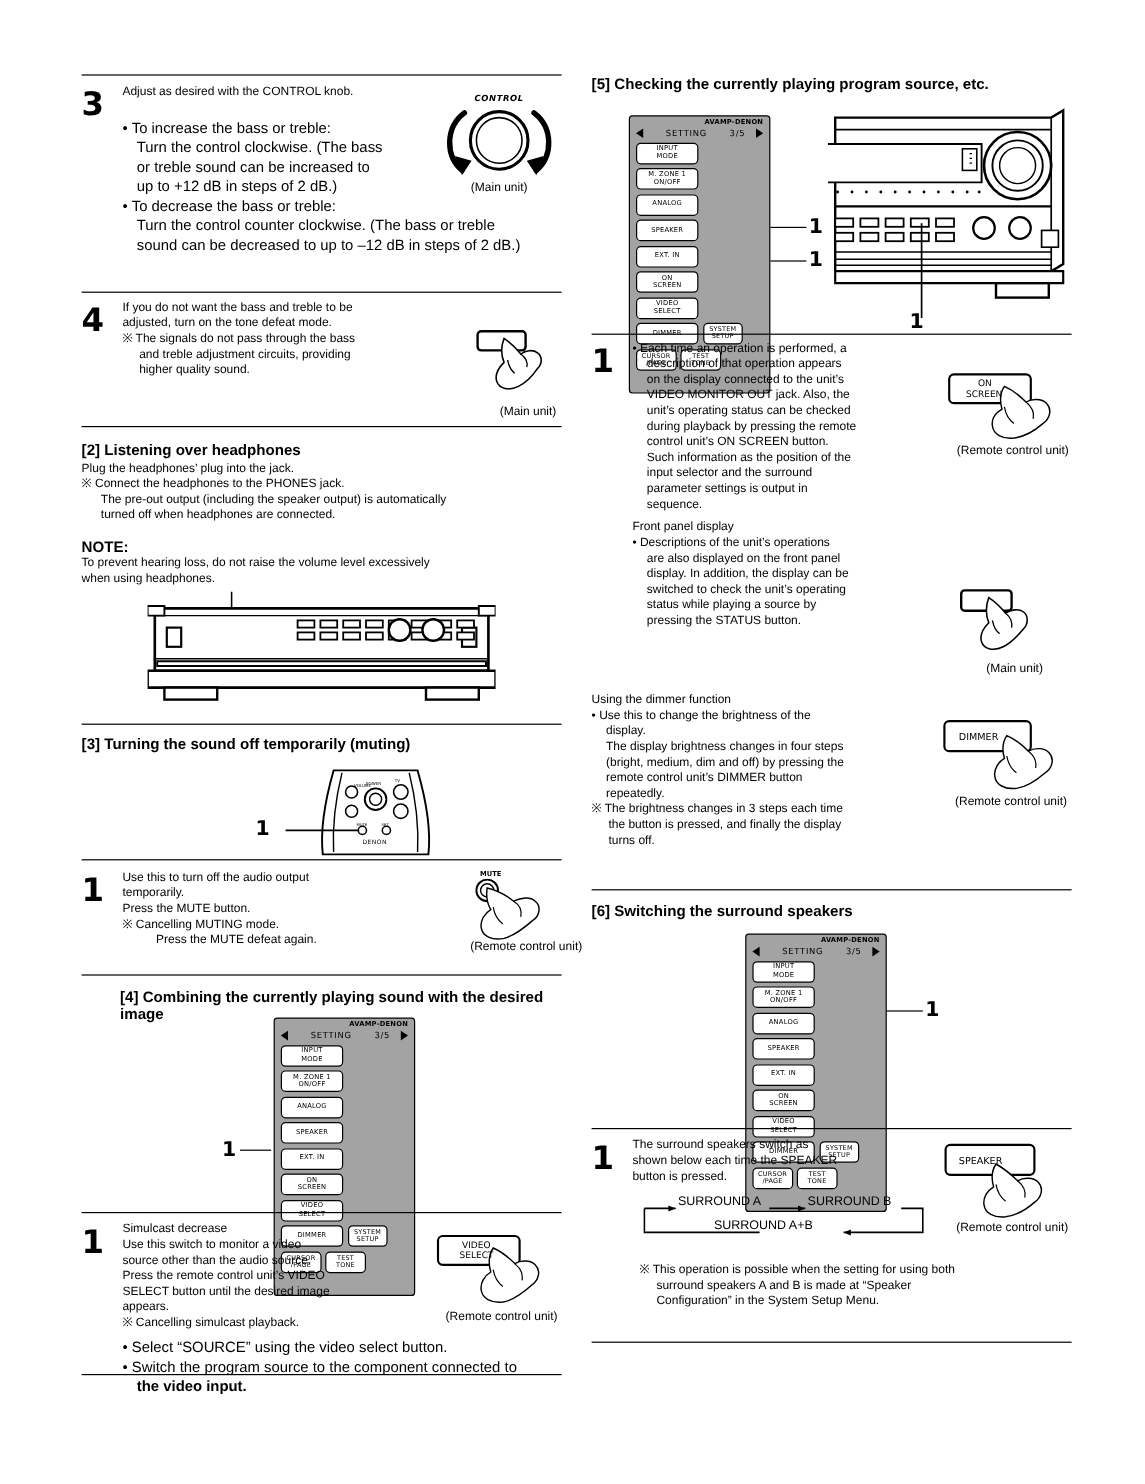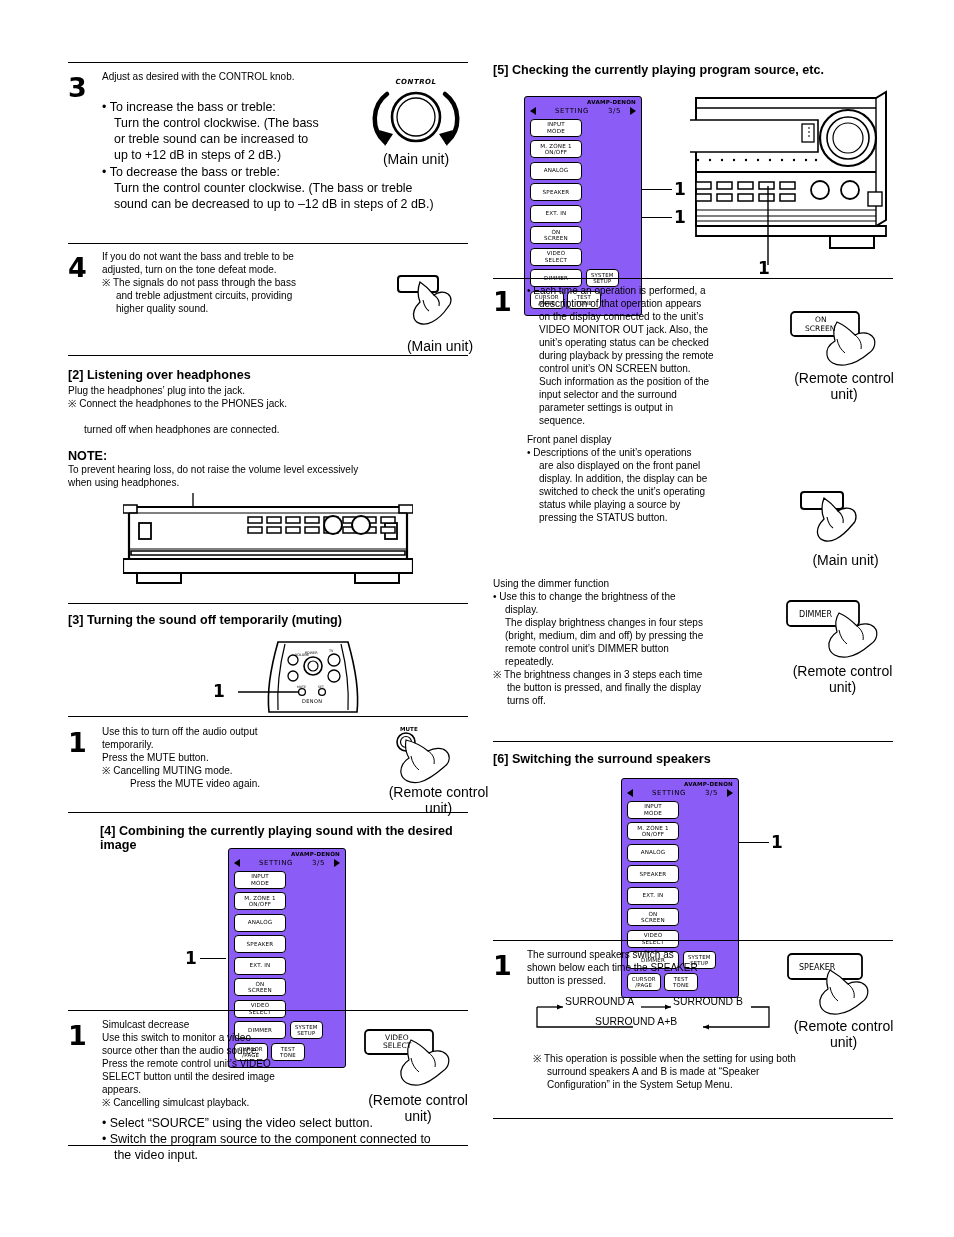--- a/index.html
+++ b/index.html
@@ -41,31 +41,31 @@
   }
   .bl { padding-left: 12px; text-indent: -12px; font-size:12.4px; line-height:1.30; }
 
   .sec-head {
     font-size: 12.6px;
     font-weight: bold;
     margin: 0;
   }
   .note-head { font-size: 12.6px; font-weight: bold; margin: 0; }
 
-  .caption { font-size: 14px; text-align: center; margin-top: 3px; color:#000; }
+  .caption { font-size: 10px; text-align: center; margin-top: 3px; color:#000; }
 
   
   .fig { position: absolute; }
 
   
   .remote {
     border: 1.6px solid #000;
     border-radius: 3px;
-    background: #8b5cf6;
-    padding: 3px 5px 6px 5px;
+    background: #a3a3a3;
+    padding: 3px 5px 18px 5px;
     width: 118px;
   }
   .remote-brand {
     font-size: 5.6px; font-weight: bold; text-align: right;
     letter-spacing: .2px; line-height: 1; margin-bottom: 1px;
     font-family: "DejaVu Sans", sans-serif;
   }
   .remote-title {
     display:flex; align-items:center; justify-content:space-between;
     font-size: 7px; letter-spacing: .6px; margin-bottom: 4px;
@@ -164,21 +164,21 @@
     </div>
 
     <hr class="rule" style="position:absolute; top:355px;">
 
     <div style="position:absolute; top:368px; width:400px;">
       <div class="sec-head">[2]  Listening over headphones</div>
       <div class="ptext" style="margin-top:2px;">Plug the headphones’ plug into the jack.</div>
       <div class="ptext" style="padding-left:16px;">
         <span style="margin-left:-16px;">※</span>
         <span>Connect the headphones to the PHONES jack.</span><br>
-        <br>
+        <span>The pre-out output (including the speaker output) is automatically</span><br>
         <span>turned off when headphones are connected.</span>
       </div>
       <div class="note-head" style="margin-top:13px;">NOTE:</div>
       <div class="ptext">
         <span>To  prevent  hearing  loss,  do  not  raise  the  volume  level  excessively</span><br>
         <span>when using headphones.</span>
       </div>
     </div>
 
     <div class="fig" style="left:55px; top:493px; width:290px;">
@@ -264,21 +264,21 @@
       <div class="step-num">1</div>
       <div class="step-body" style="width:275px;">
         <div class="ptext">
           <span>Use  this  to  turn  off  the  audio  output</span><br>
           <span>temporarily.</span><br>
           <span>Press the MUTE button.</span>
         </div>
         <div class="ptext" style="padding-left:14px;">
           <span style="margin-left:-14px;">※</span>
           <span>Cancelling MUTING mode.</span><br>
-          <span style="padding-left:14px; display:inline-block;">Press the MUTE video again.</span>
+          <span style="padding-left:14px; display:inline-block;">Press the MUTE defeat again.</span>
         </div>
       </div>
     </div>
 
     <div class="fig" style="left:318px; top:726px; width:105px;">
       <div style="font-size:5.6px; font-weight:bold; text-align:left; padding-left:14px; font-family:'DejaVu Sans',sans-serif;">MUTE</div>
       <svg class="svgfig" width="105" height="58" viewBox="0 0 105 58">
         <circle cx="20" cy="10" r="9" fill="#fff" stroke="#000" stroke-width="1.6"></circle>
         <circle cx="20" cy="10" r="5.5" fill="#fff" stroke="#000" stroke-width="1.2"></circle>
         <path d="M20 8 C28 10 36 14 42 19 C48 16 56 15 60 19 C65 23 64 31 58 35 C50 42 42 48 34 50 C24 52 16 48 15 41 C14 35 18 29 23 26 C20 21 19 14 20 8 Z" fill="#fff" stroke="#000" stroke-width="1.2"></path>
@@ -359,21 +359,21 @@
         <div class="ptext" style="padding-left:14px;">
           <span style="margin-left:-14px;">※</span>
           <span>Cancelling simulcast playback.</span>
         </div>
         <div style="height:6px;"></div>
         <div class="bl" style="width:340px;">
           <span>•&nbsp;</span><span>Select “SOURCE” using the video select button.</span>
         </div>
         <div class="bl" style="width:340px;">
           <span>•&nbsp;</span><span>Switch the program source to the component connected to</span><br>
-          <span style="display:inline-block;padding-left:12px;">the video input.</span>
+          <span style="display:inline-block;padding-left:12px;font-weight:bold;">the video input.</span>
         </div>
       </div>
     </div>
 
     <div class="fig" style="left:295px; top:1028px; width:110px;">
       <svg class="svgfig" width="110" height="66" viewBox="0 0 110 66">
         <rect x="2" y="2" width="68" height="24" rx="4" fill="#fff" stroke="#000" stroke-width="1.8"></rect>
         <path d="M48 12 C55 15 61 20 66 25 C71 22 79 22 83 26 C88 31 86 39 80 43 C72 50 64 56 56 57 C46 58 39 54 38 47 C37 41 41 35 46 32 C44 25 44 18 48 12 Z" fill="#fff" stroke="#000" stroke-width="1.2"></path>
         <path d="M66 25 C71 29 73 34 72 39" fill="none" stroke="#000" stroke-width="1"></path>
         <path d="M48 30 C49 36 52 41 56 44" fill="none" stroke="#000" stroke-width="1"></path>

